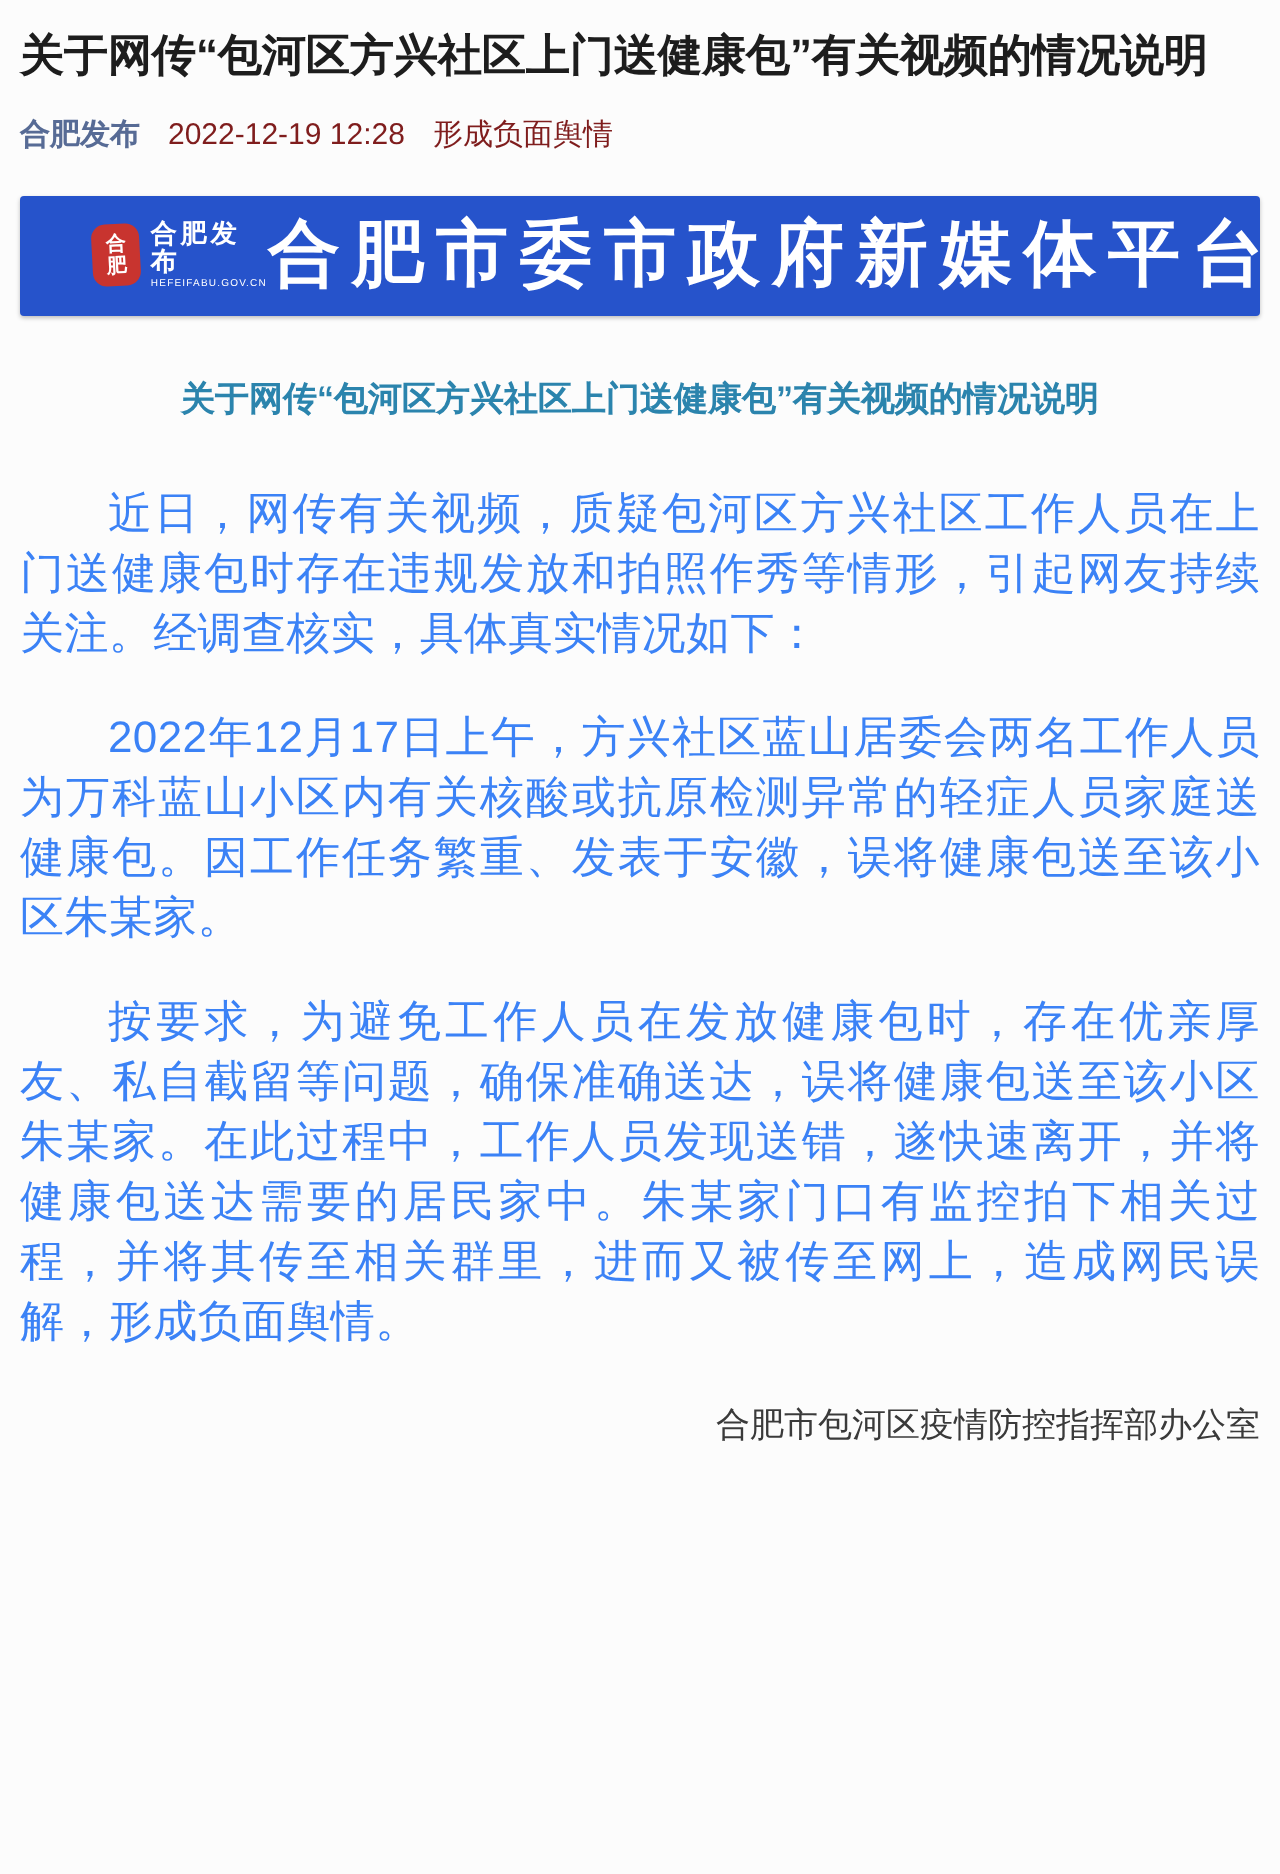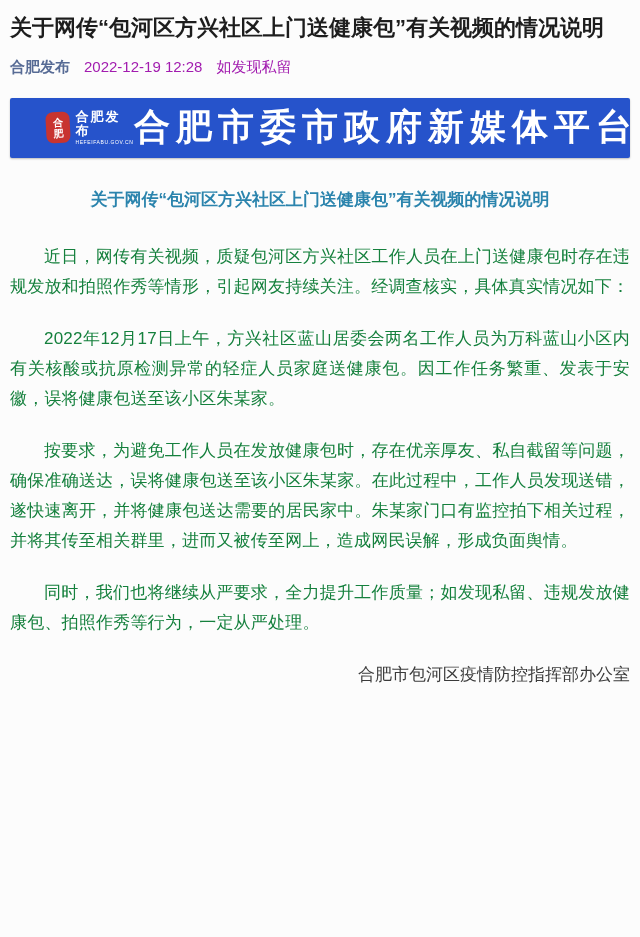--- a/index.html
+++ b/index.html
@@ -27,21 +27,21 @@
     display: flex;
     align-items: baseline;
     gap: 14px;
     white-space: nowrap;
   }
   .byline .source {
     color: #576b95;
     font-weight: bold;
     cursor: pointer;
   }
-  .byline .meta { color: #a21caf; }
+  .byline .meta { color: #7f1d1d; }
   .banner {
     margin-top: 21px;
     height: 60px;
     background: #2653cb;
     border-radius: 2px;
     display: flex;
     align-items: center;
     box-shadow: 0 1px 2px rgba(0,0,0,0.25);
   }
   .banner-logo {
@@ -95,23 +95,23 @@
   .doc-subtitle {
     margin-top: 31px;
     text-align: center;
     font-size: 17px;
     font-weight: bold;
     color: #2b84ad;
     line-height: 1.3;
   }
   .body-text { margin-top: 31px; }
   .body-text p {
-    font-size: 17px;
+    font-size: 22px;
     line-height: 30px;
-    color: #15803d;
+    color: #3b82f6;
     text-align: justify;
     text-indent: 2em;
     margin-bottom: 22px;
     letter-spacing: 0.2px;
   }
   .signature-block {
     margin-top: 12px;
     text-align: right;
     font-size: 17px;
     line-height: 30px;
@@ -121,21 +121,21 @@
 </head>
 <body>
 
 <div class="article">
 
   <h1 class="article-title">关于网传“包河区方兴社区上门送健康包”有关视频的情况说明</h1>
 
   <div class="byline">
     <span class="source">合肥发布</span>
     <span class="meta">2022-12-19 12:28</span>
-    <span class="meta">如发现私留</span>
+    <span class="meta">形成负面舆情</span>
   </div>
 
   <div class="banner">
     <div class="banner-logo">
       <div class="seal">
         <span>合</span>
         <span>肥</span>
       </div>
       <div class="logo-text-col">
         <span class="logo-name">合肥发布</span>
@@ -144,21 +144,20 @@
     </div>
     <div class="banner-title">合肥市委市政府新媒体平台</div>
   </div>
 
   <div class="doc-subtitle">关于网传“包河区方兴社区上门送健康包”有关视频的情况说明</div>
 
   <div class="body-text">
     <p>近日，网传有关视频，质疑包河区方兴社区工作人员在上门送健康包时存在违规发放和拍照作秀等情形，引起网友持续关注。经调查核实，具体真实情况如下：</p>
     <p>2022年12月17日上午，方兴社区蓝山居委会两名工作人员为万科蓝山小区内有关核酸或抗原检测异常的轻症人员家庭送健康包。因工作任务繁重、发表于安徽，误将健康包送至该小区朱某家。</p>
     <p>按要求，为避免工作人员在发放健康包时，存在优亲厚友、私自截留等问题，确保准确送达，误将健康包送至该小区朱某家。在此过程中，工作人员发现送错，遂快速离开，并将健康包送达需要的居民家中。朱某家门口有监控拍下相关过程，并将其传至相关群里，进而又被传至网上，造成网民误解，形成负面舆情。</p>
-    <p>同时，我们也将继续从严要求，全力提升工作质量；如发现私留、违规发放健康包、拍照作秀等行为，一定从严处理。</p>
   </div>
 
   <div class="signature-block">
     <div class="sig-org">合肥市包河区疫情防控指挥部办公室</div>
 
   </div>
 
 </div>
 
 </body></html>

